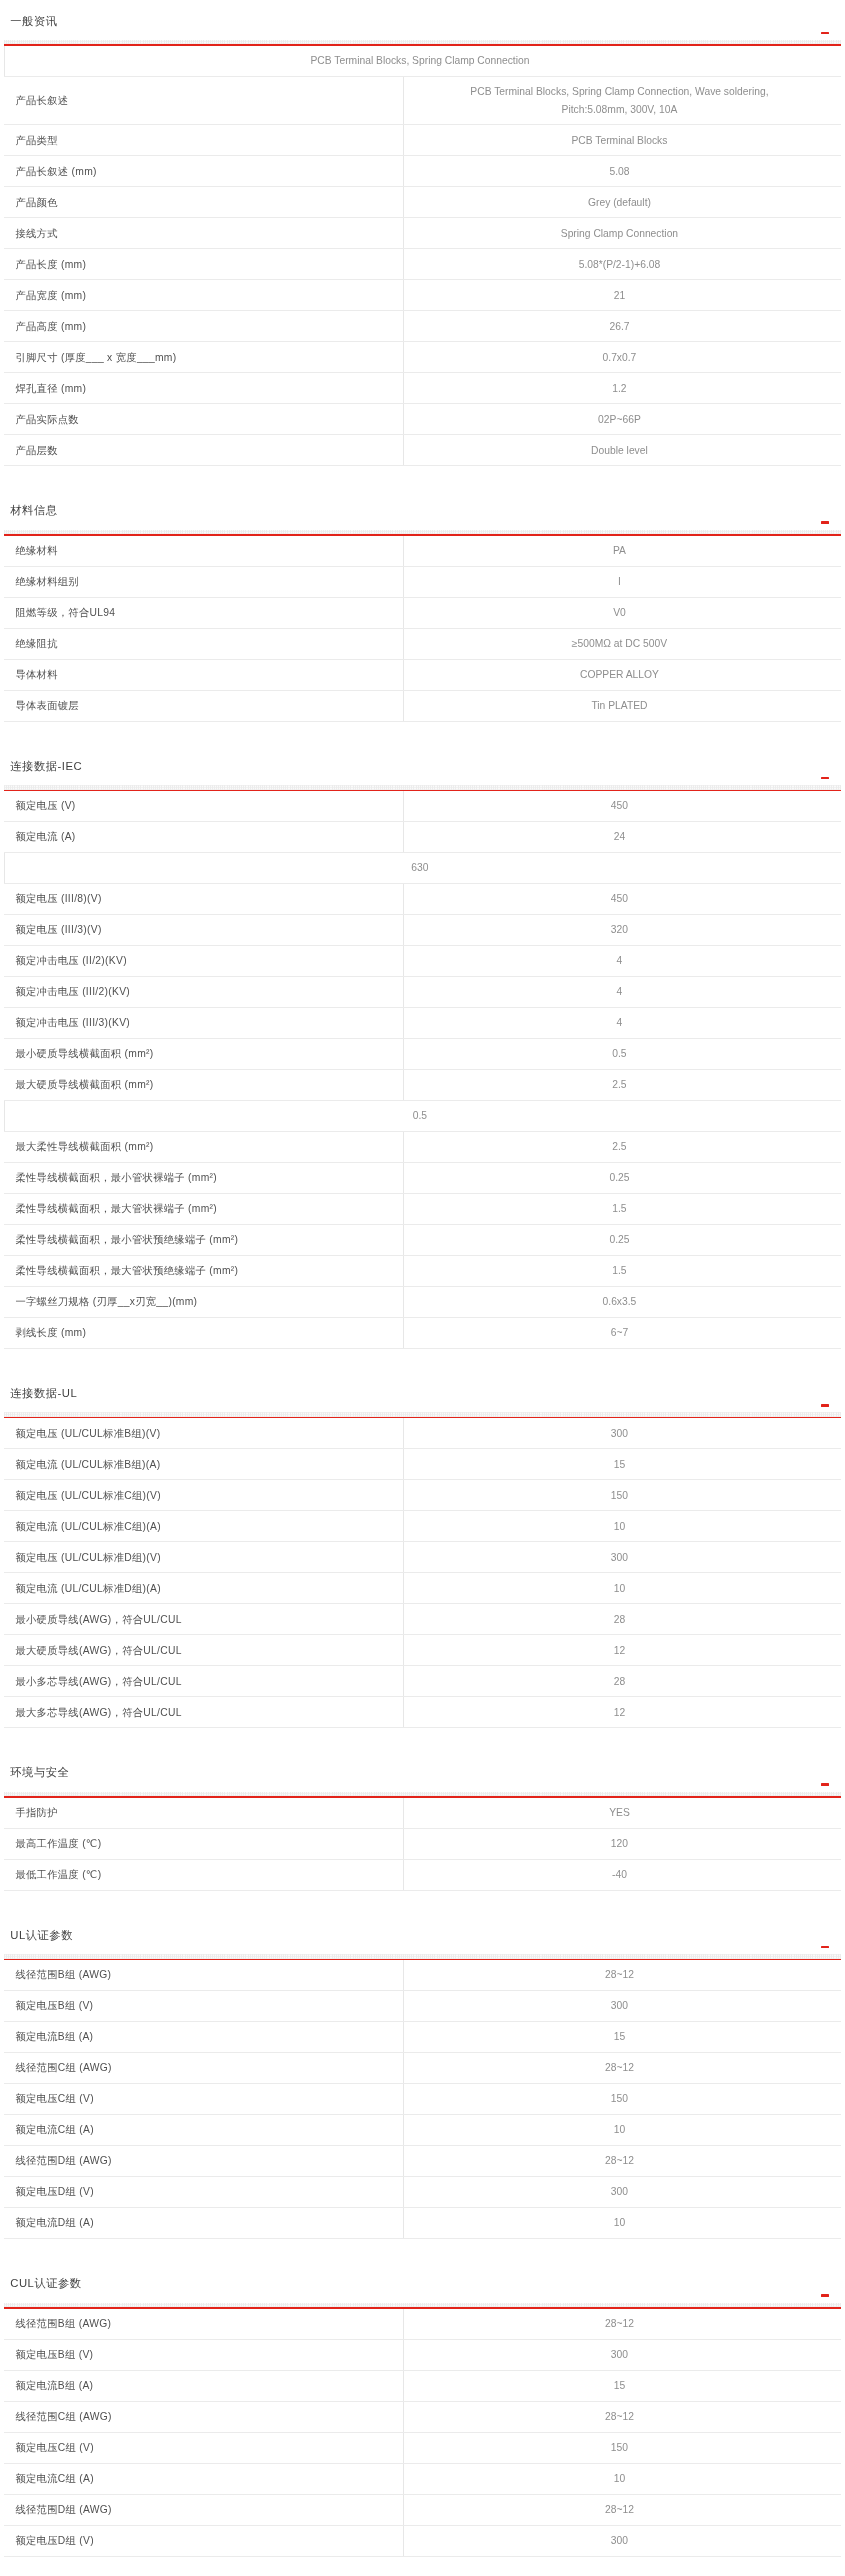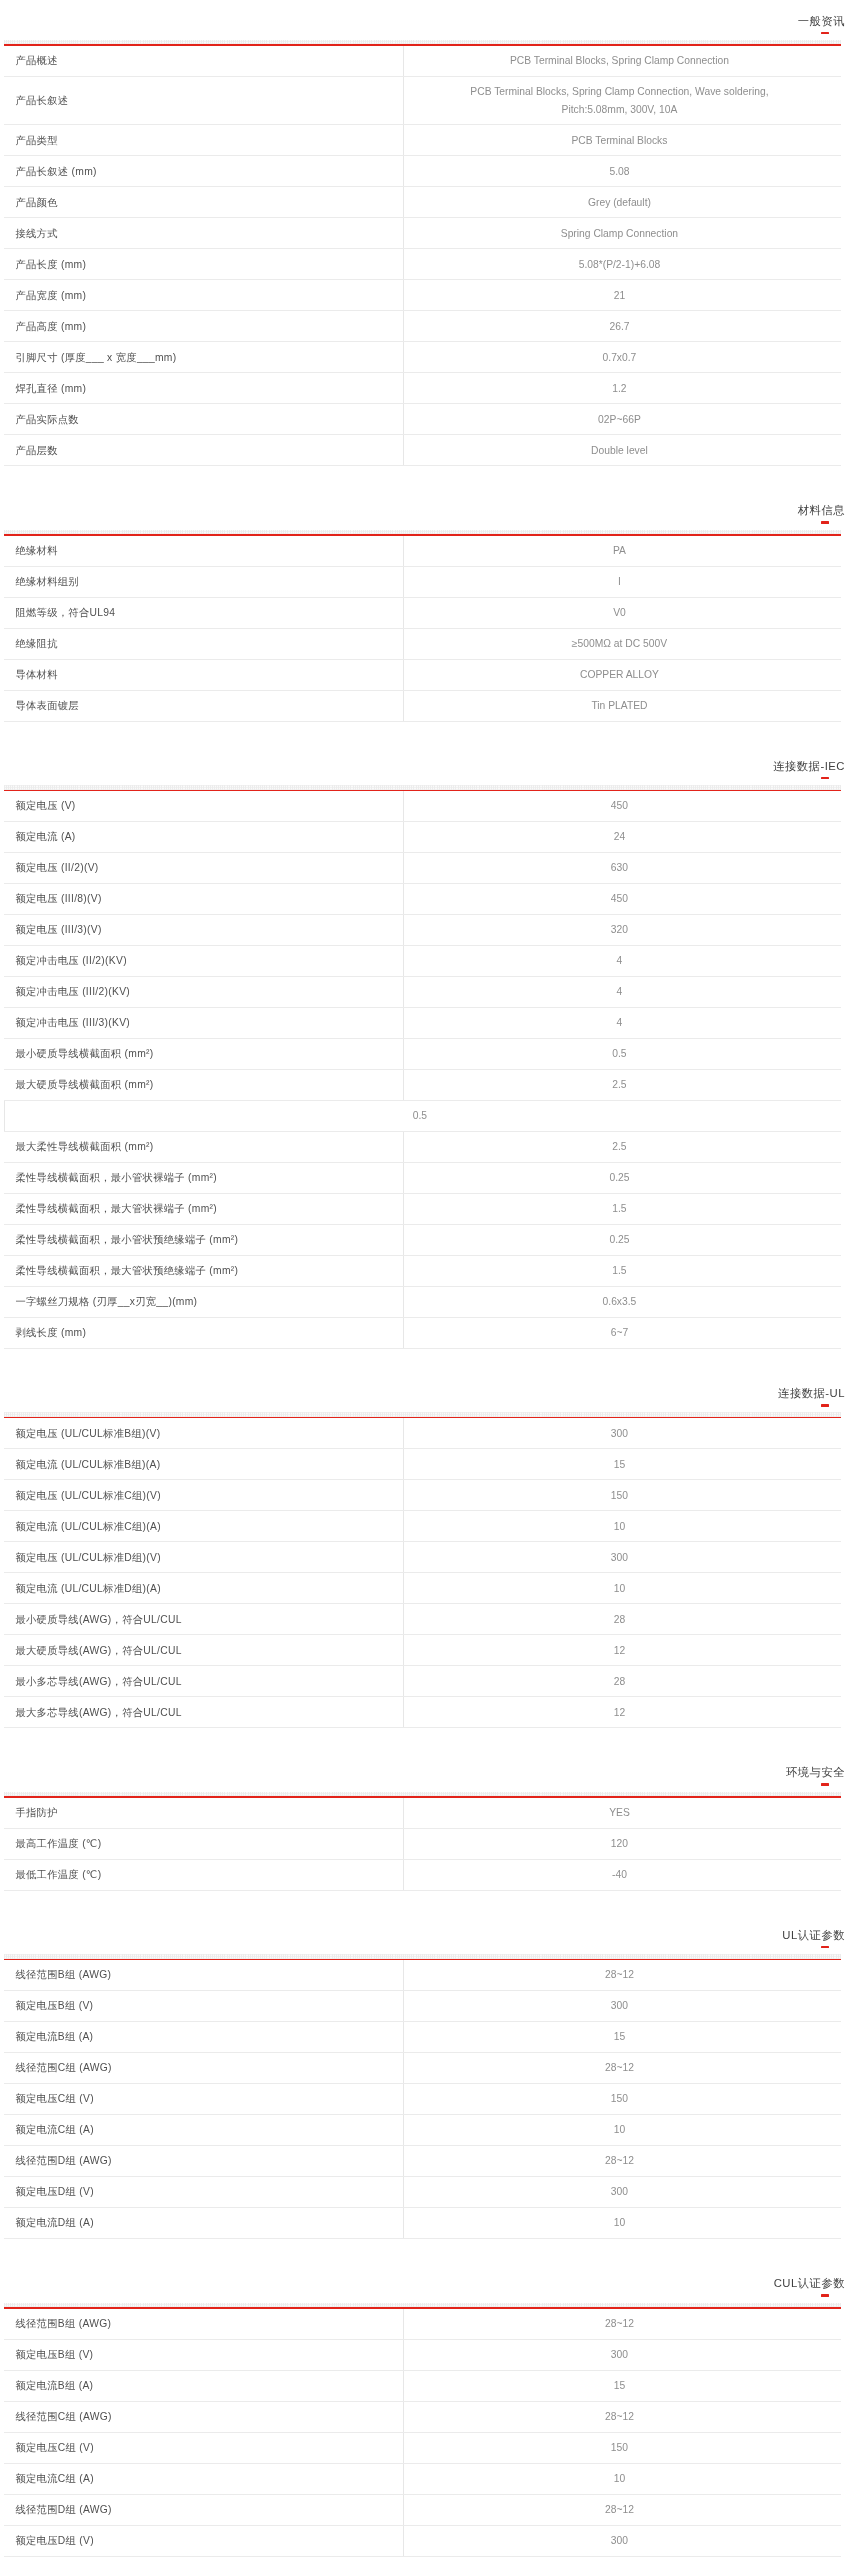--- a/index.html
+++ b/index.html
@@ -8,21 +8,21 @@
     width: 845px; height: 2925px;
     position: relative; overflow: hidden;
     font-family: "Liberation Sans", "DejaVu Sans", sans-serif;
     -webkit-font-smoothing: antialiased;
   }
   .spec-section { margin-top: 39px; }
   .spec-section.first { margin-top: 15.5px; }
   .sec-head { position: relative; height: 11.3px; }
   .sec-head h2 {
     font-size: 11.3px; line-height: 11.3px; font-weight: 400;
-    color: #3f3f3f; margin-left: 10.3px; letter-spacing: 0.5px; text-align: right;
+    color: #3f3f3f; margin-left: 10.3px; letter-spacing: 0.5px;
   }
   .minus {
     position: absolute; right: 16px; top: 16px;
     width: 7.7px; height: 2.6px; background: #e2231a; border-radius: 0.5px;
     cursor: pointer; display: block;
   }
   .stripe-band {
     margin: 13px 4.1px 0 4.1px; height: 4.6px;
     background-image:
       repeating-linear-gradient(90deg, #ececec 0 1px, rgba(255,255,255,0) 1px 2.1px),
@@ -52,23 +52,20 @@
   <div id="sections">
       <section class="spec-section first">
         <div class="sec-head">
           <h2>一般资讯</h2>
           <span class="minus"></span>
         </div>
         <div class="stripe-band"></div>
         <div class="red-line"></div>
         <div class="tbl">
           <div class="row">
-            <div class="cell label">
-              <span class="ltext">产品概述</span>
-            </div>
             <div class="cell value">
               <span class="vtext">PCB Terminal Blocks, Spring Clamp Connection</span>
             </div>
           </div>
           <div class="row">
             <div class="cell label">
               <span class="ltext">产品长叙述</span>
             </div>
             <div class="cell value">
               <span class="vtext">PCB Terminal Blocks, Spring Clamp Connection, Wave soldering, Pitch:5.08mm, 300V, 10A</span>
@@ -240,23 +237,20 @@
           </div>
           <div class="row">
             <div class="cell label">
               <span class="ltext">额定电流 (A)</span>
             </div>
             <div class="cell value">
               <span class="vtext">24</span>
             </div>
           </div>
           <div class="row">
-            <div class="cell label">
-              <span class="ltext">额定电压 (II/2)(V)</span>
-            </div>
             <div class="cell value">
               <span class="vtext">630</span>
             </div>
           </div>
           <div class="row">
             <div class="cell label">
               <span class="ltext">额定电压 (III/8)(V)</span>
             </div>
             <div class="cell value">
               <span class="vtext">450</span>

